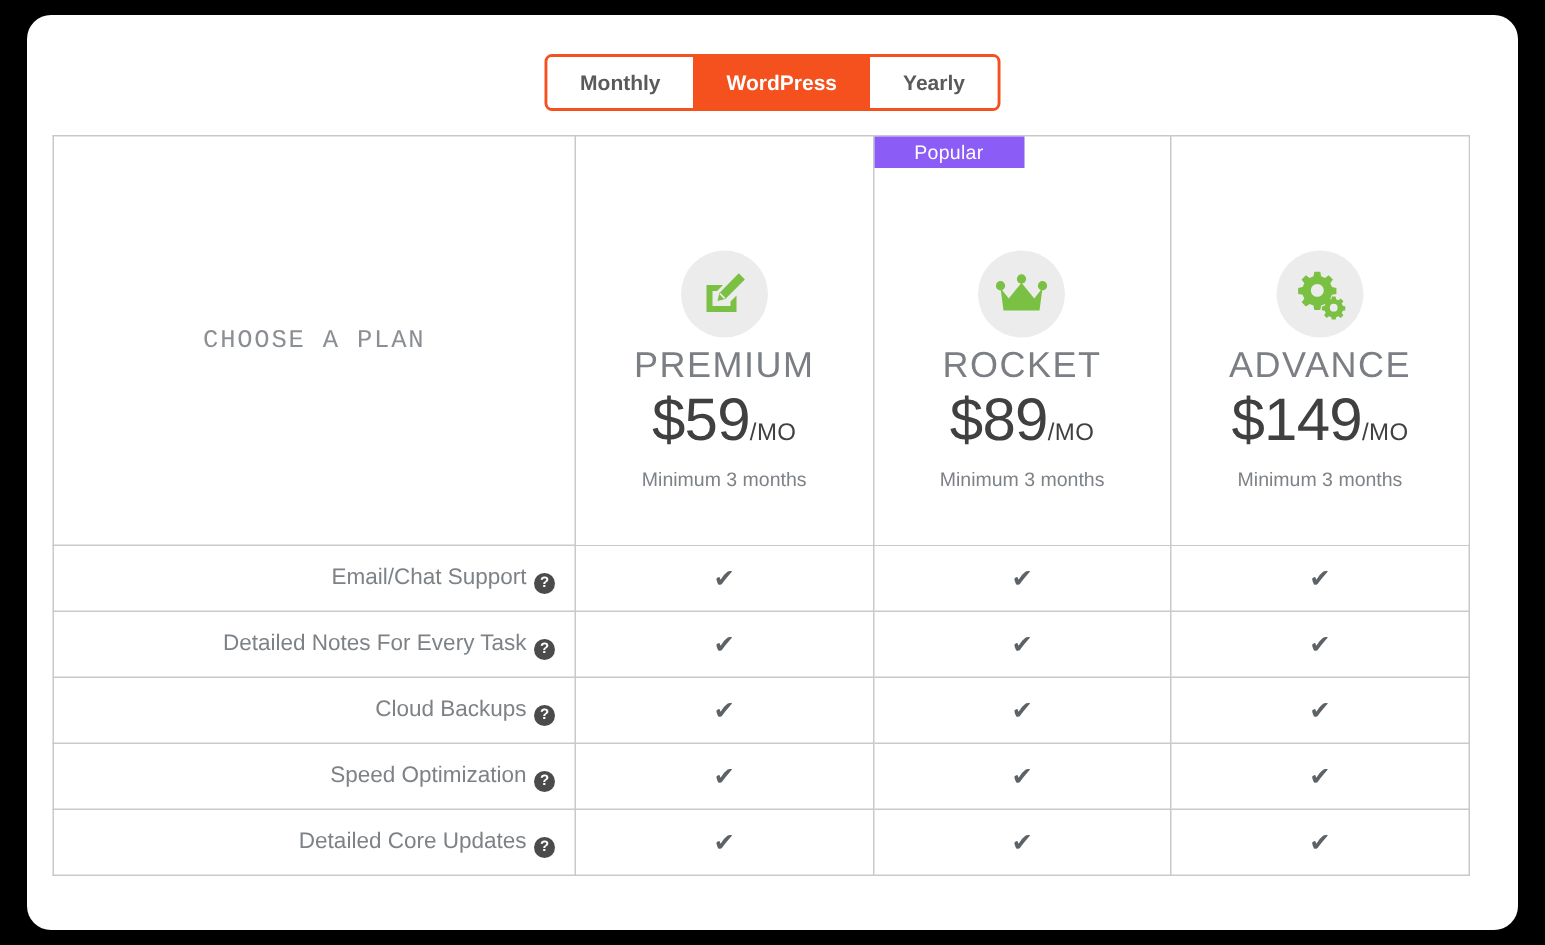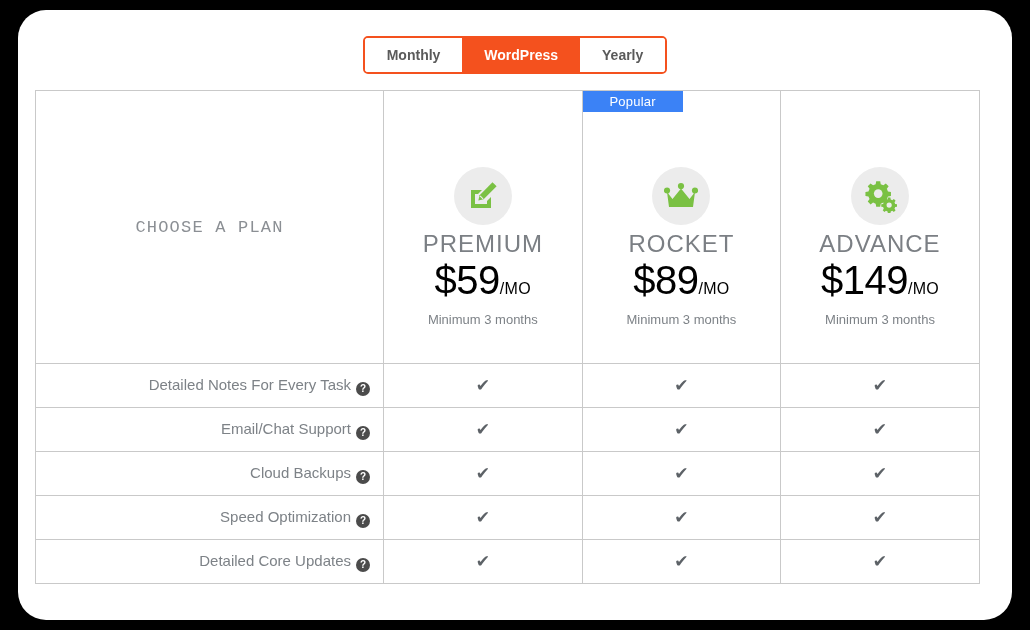--- a/index.html
+++ b/index.html
@@ -20,21 +20,21 @@
   }
 
   
   #card {
     position: absolute;
     left: 18px;
     top: 10px;
     width: 994px;
     height: 610px;
     background: #ffffff;
-    border-radius: 28px;
+    border-radius: 16px;
     overflow: hidden;
   }
 
   
   #toggle-wrap {
     position: absolute;
     left: 0;
     top: 26px;
     width: 994px;
     display: flex;
@@ -105,21 +105,21 @@
     text-align: center;
     height: 273px;
     padding: 0;
   }
 
   .popular-badge {
     position: absolute;
     left: 0;
     top: 0;
     width: 100px;
-    background: #3b82f6;
+    background: #8b5cf6;
     color: #ffffff;
     font-size: 13px;
     line-height: 21px;
     height: 21px;
     text-align: center;
     letter-spacing: 0.2px;
   }
 
   .plan-inner {
     padding-top: 40px;
@@ -138,21 +138,21 @@
 
   .plan-name {
     font-size: 24px;
     color: #7b7f84;
     letter-spacing: 1px;
     font-weight: normal;
     line-height: 26px;
   }
 
   .plan-price {
-    color: #000000;
+    color: #404040;
     line-height: 46px;
     white-space: nowrap;
   }
   .plan-price .amount {
     font-size: 40px;
     font-weight: normal;
     letter-spacing: -0.5px;
   }
   .plan-price .per {
     font-size: 16px;
@@ -272,27 +272,27 @@
                     <circle cx="26.15" cy="26.1" r="2.6" fill="#ececec"></circle>
                   </svg>
                 </div>
                 <div class="plan-name">ADVANCE</div>
                 <div class="plan-price"><span class="amount">$</span><span class="amount">149</span><span class="per">/MO</span></div>
                 <div class="plan-note">Minimum 3 months</div>
               </div>
             </td>
           </tr>
           <tr>
+            <td class="feat-label"><span>Email/Chat Support</span><span class="help-icon">?</span></td>
+            <td class="feat-val"><span class="check">✔</span></td>
+            <td class="feat-val"><span class="check">✔</span></td>
+            <td class="feat-val"><span class="check">✔</span></td>
+          </tr>
+          <tr>
             <td class="feat-label"><span>Detailed Notes For Every Task</span><span class="help-icon">?</span></td>
-            <td class="feat-val"><span class="check">✔</span></td>
-            <td class="feat-val"><span class="check">✔</span></td>
-            <td class="feat-val"><span class="check">✔</span></td>
-          </tr>
-          <tr>
-            <td class="feat-label"><span>Email/Chat Support</span><span class="help-icon">?</span></td>
             <td class="feat-val"><span class="check">✔</span></td>
             <td class="feat-val"><span class="check">✔</span></td>
             <td class="feat-val"><span class="check">✔</span></td>
           </tr>
           <tr>
             <td class="feat-label"><span>Cloud Backups</span><span class="help-icon">?</span></td>
             <td class="feat-val"><span class="check">✔</span></td>
             <td class="feat-val"><span class="check">✔</span></td>
             <td class="feat-val"><span class="check">✔</span></td>
           </tr>

